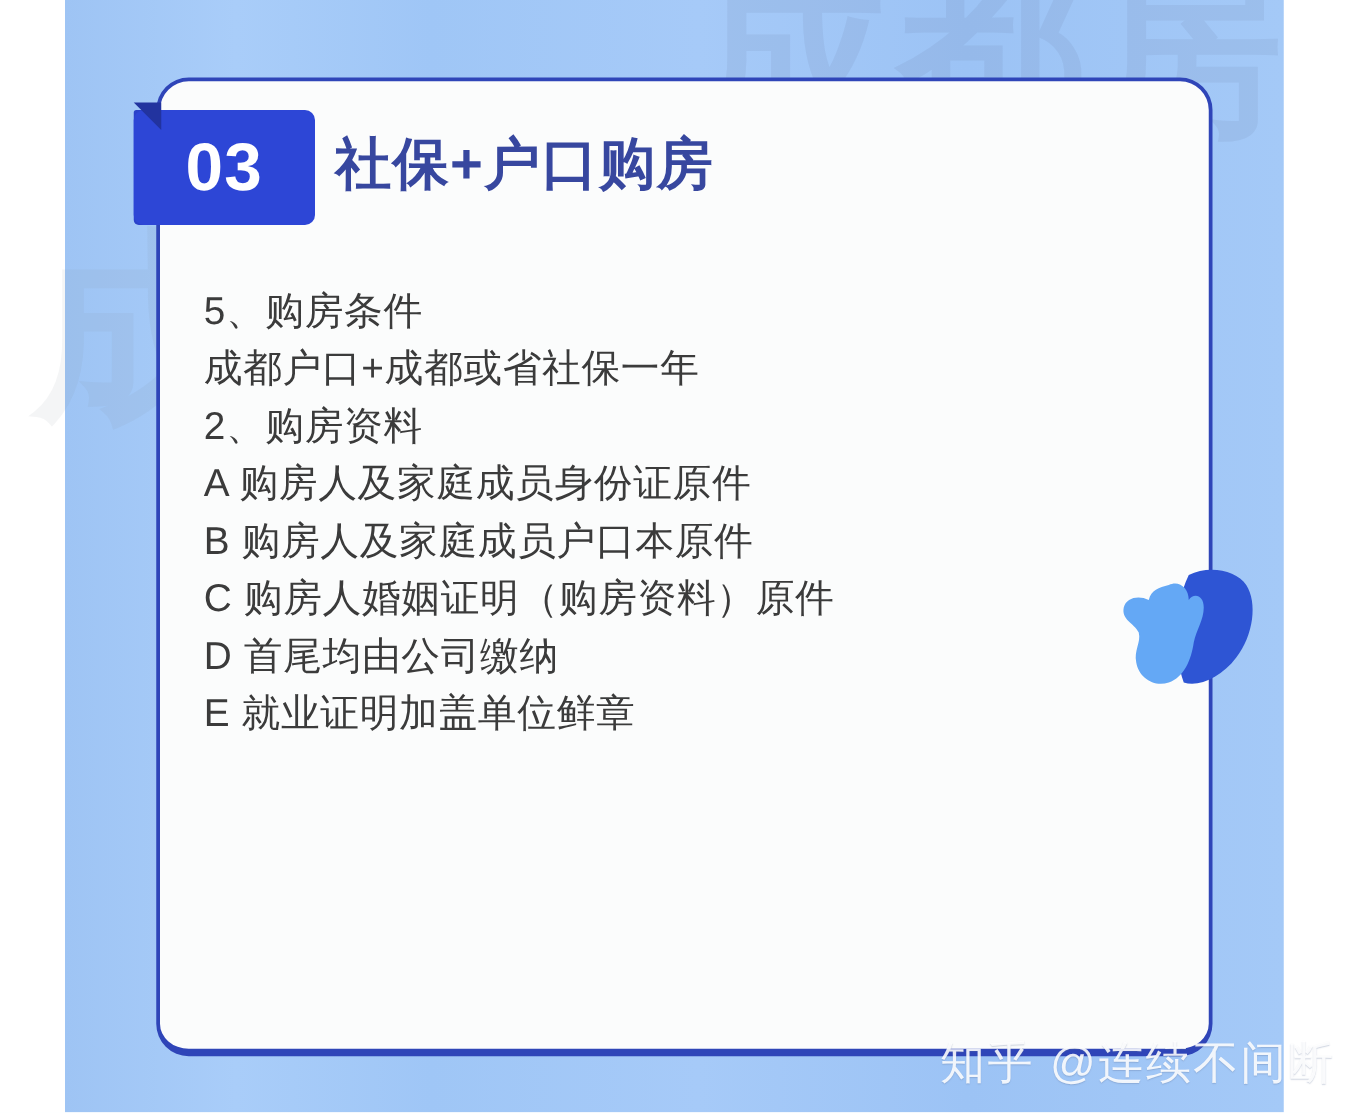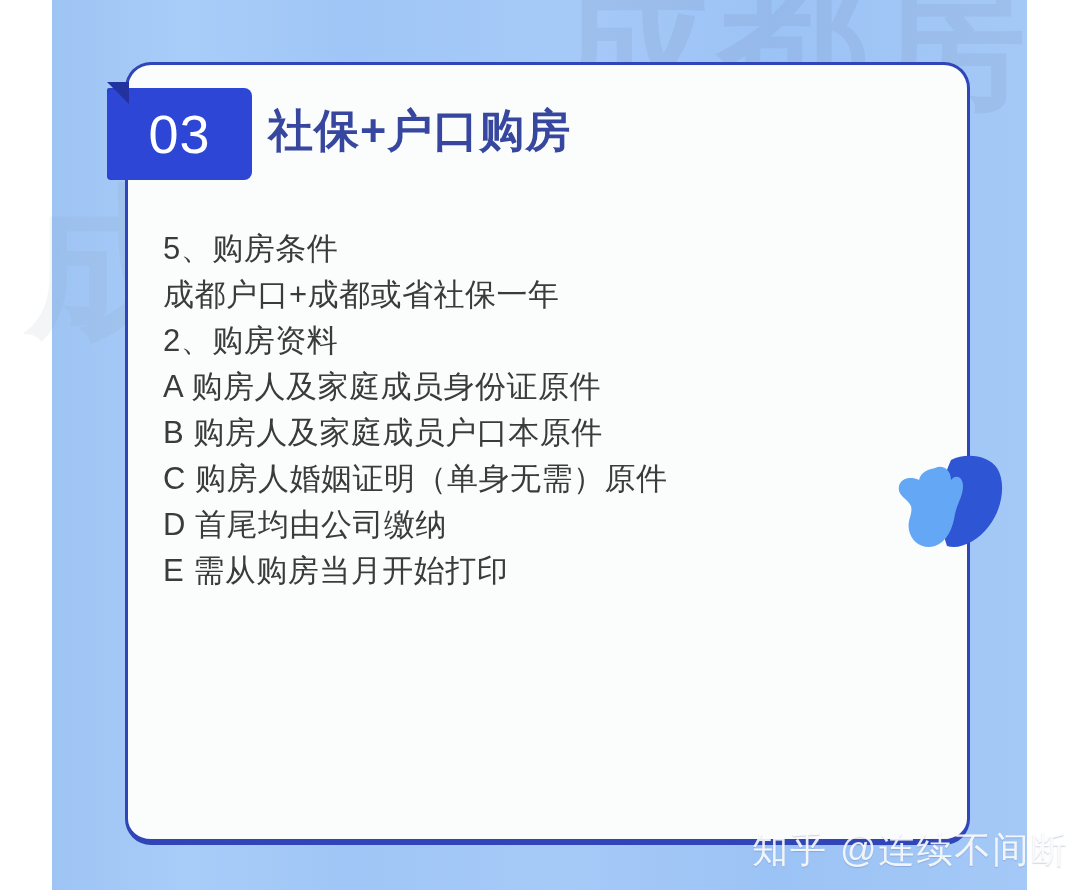--- a/index.html
+++ b/index.html
@@ -100,21 +100,21 @@
     height: 92px;
     background: #2d46d6;
     border-radius: 8px;
     display: flex;
     align-items: center;
     justify-content: center;
   }
   #ribbon-number {
     color: #ffffff;
     font-size: 54px;
-    font-weight: 400;
+    font-weight: 700;
     letter-spacing: 1px;
     line-height: 1;
   }
 
   
   #card-title {
     position: absolute;
     left: 268px;
     top: 106px;
     font-size: 45px;
@@ -208,23 +208,23 @@
   </div>
 
   <div id="card-title">社保+户口购房</div>
 
   <div id="body-text">
     <div class="line">5、购房条件</div>
     <div class="line">成都户口+成都或省社保一年</div>
     <div class="line">2、购房资料</div>
     <div class="line">A  购房人及家庭成员身份证原件</div>
     <div class="line">B  购房人及家庭成员户口本原件</div>
-    <div class="line">C  购房人婚姻证明（单身无需）原件</div>
+    <div class="line">C  购房人婚姻证明（购房资料）原件</div>
     <div class="line">D  首尾均由公司缴纳</div>
-    <div class="line">E  需从购房当月开始打印</div>
+    <div class="line">E  就业证明加盖单位鲜章</div>
   </div>
 
 
   <svg id="leaf" viewBox="0 0 120 110">
     <path d="M58 10 C74 2, 96 6, 104 18 C113 32, 110 58, 96 76 C84 92, 66 100, 54 96
              C46 72, 44 40, 58 10 Z" fill="#2e55d4"></path>
     <path d="M42 18 C50 14, 58 20, 58 30 C62 24, 70 26, 70 36 C70 46, 64 54, 62 64
              C60 78, 54 92, 42 96 C30 100, 18 92, 16 80 C14 70, 20 64, 18 56
              C14 48, 4 46, 6 36 C8 28, 18 26, 26 30 C28 22, 34 20, 42 18 Z" fill="#64a8f5"></path>
   </svg>

